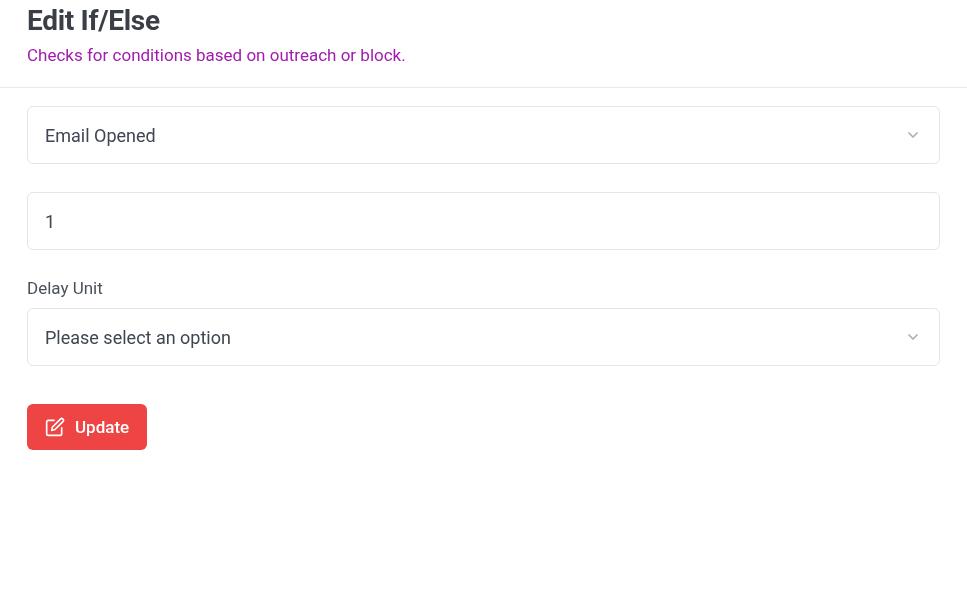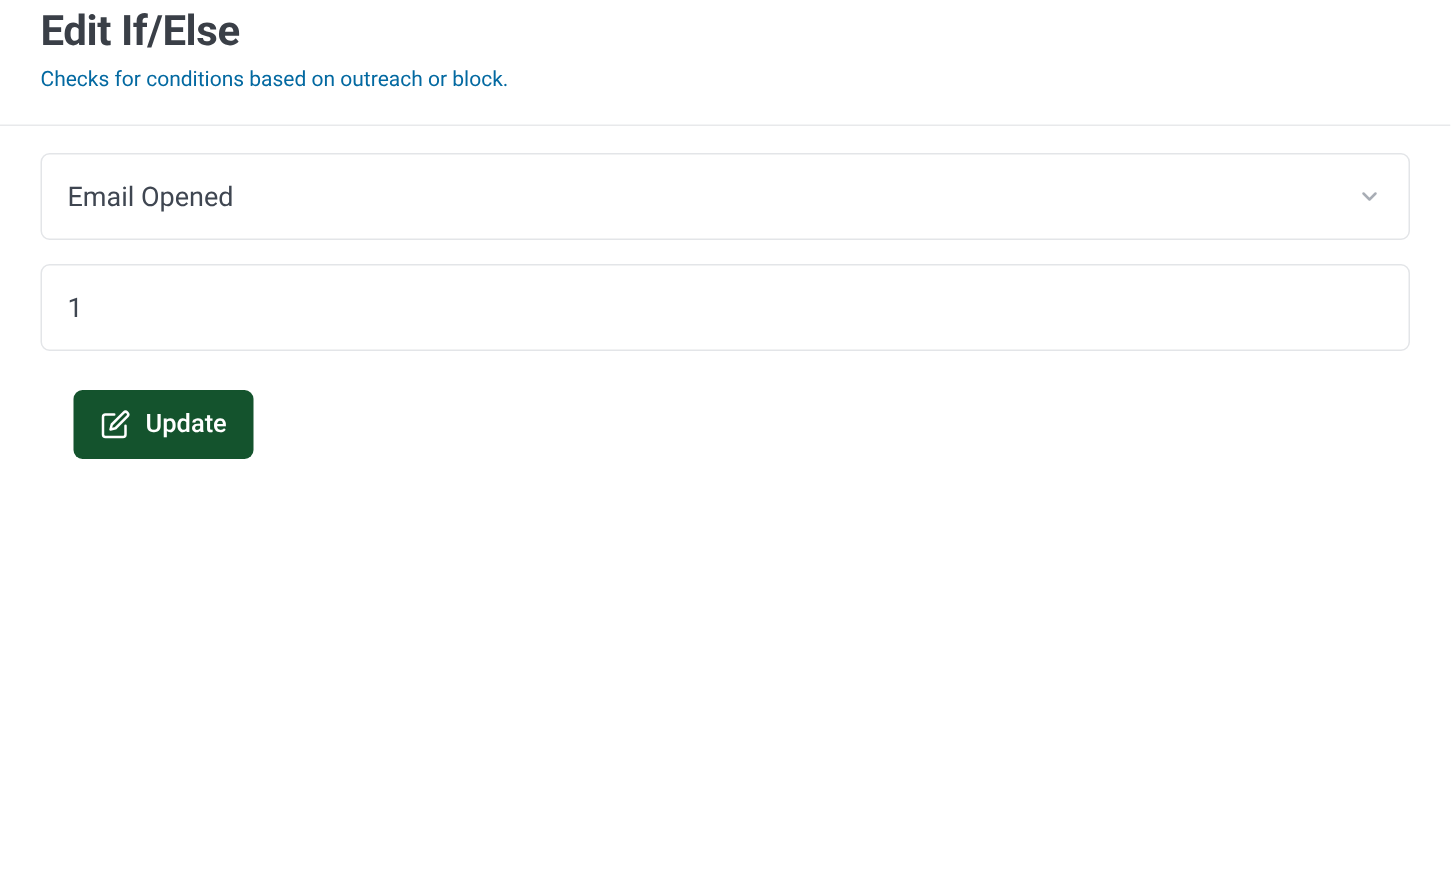--- a/index.html
+++ b/index.html
@@ -18,31 +18,31 @@
       padding: 4px 27px 0 27px;
     }
     .header-title {
       font-size: 28px;
       font-weight: 700;
       color: #3a3f47;
       margin-bottom: 8px;
       letter-spacing: -0.3px;
     }
     .header-subtitle {
-      font-size: 14px;
-      color: #0369a1;
+      font-size: 17px;
+      color: #a21caf;
       margin-bottom: 22px;
     }
     .divider {
       border: none;
       border-top: 1px solid #e8e9eb;
       margin: 0 -27px 18px -27px;
     }
     .form-section {
-      margin-bottom: 16px;
+      margin-bottom: 28px;
     }
     .field-label {
       font-size: 17px;
       color: #4b515a;
       margin-bottom: 10px;
       display: block;
     }
     .select-control {
       position: relative;
       width: 100%;
@@ -81,31 +81,30 @@
       padding: 0 17px;
       font-size: 18px;
       color: #3f4651;
       font-family: inherit;
       outline: none;
     }
     .update-button {
       display: inline-flex;
       align-items: center;
       gap: 10px;
-      background: #14532d;
+      background: #ef4444;
       color: #ffffff;
       border: none;
       border-radius: 6px;
       padding: 13px 18px;
       font-size: 17px;
       font-weight: 500;
       cursor: pointer;
       font-family: inherit;
       margin-top: 10px;
-      margin-left: 22px;
     }
     .edit-icon {
       width: 20px;
       height: 20px;
       flex-shrink: 0;
     }
   </style>
 </head>
 <body>
 
@@ -122,20 +121,31 @@
           <polyline points="6 9 12 15 18 9"></polyline>
         </svg>
       </span>
     </div>
   </div>
 
   <div class="form-section">
     <input type="text" class="text-input" value="1" style="">
   </div>
 
+  <div class="form-section">
+    <label class="field-label">Delay Unit</label>
+    <div class="select-control">
+      <span class="select-placeholder">Please select an option</span>
+      <span class="chevron-icon">
+        <svg viewBox="0 0 24 24" fill="none" stroke="currentColor" stroke-width="2.5" stroke-linecap="round" stroke-linejoin="round">
+          <polyline points="6 9 12 15 18 9"></polyline>
+        </svg>
+      </span>
+    </div>
+  </div>
 
   <button class="update-button">
     <span class="edit-icon">
       <svg viewBox="0 0 24 24" fill="none" stroke="currentColor" stroke-width="2" stroke-linecap="round" stroke-linejoin="round">
         <path d="M11 4H4a2 2 0 0 0-2 2v14a2 2 0 0 0 2 2h14a2 2 0 0 0 2-2v-7"></path>
         <path d="M18.5 2.5a2.121 2.121 0 0 1 3 3L12 15l-4 1 1-4 9.5-9.5z"></path>
       </svg>
     </span>
     <span>Update</span>
   </button>

